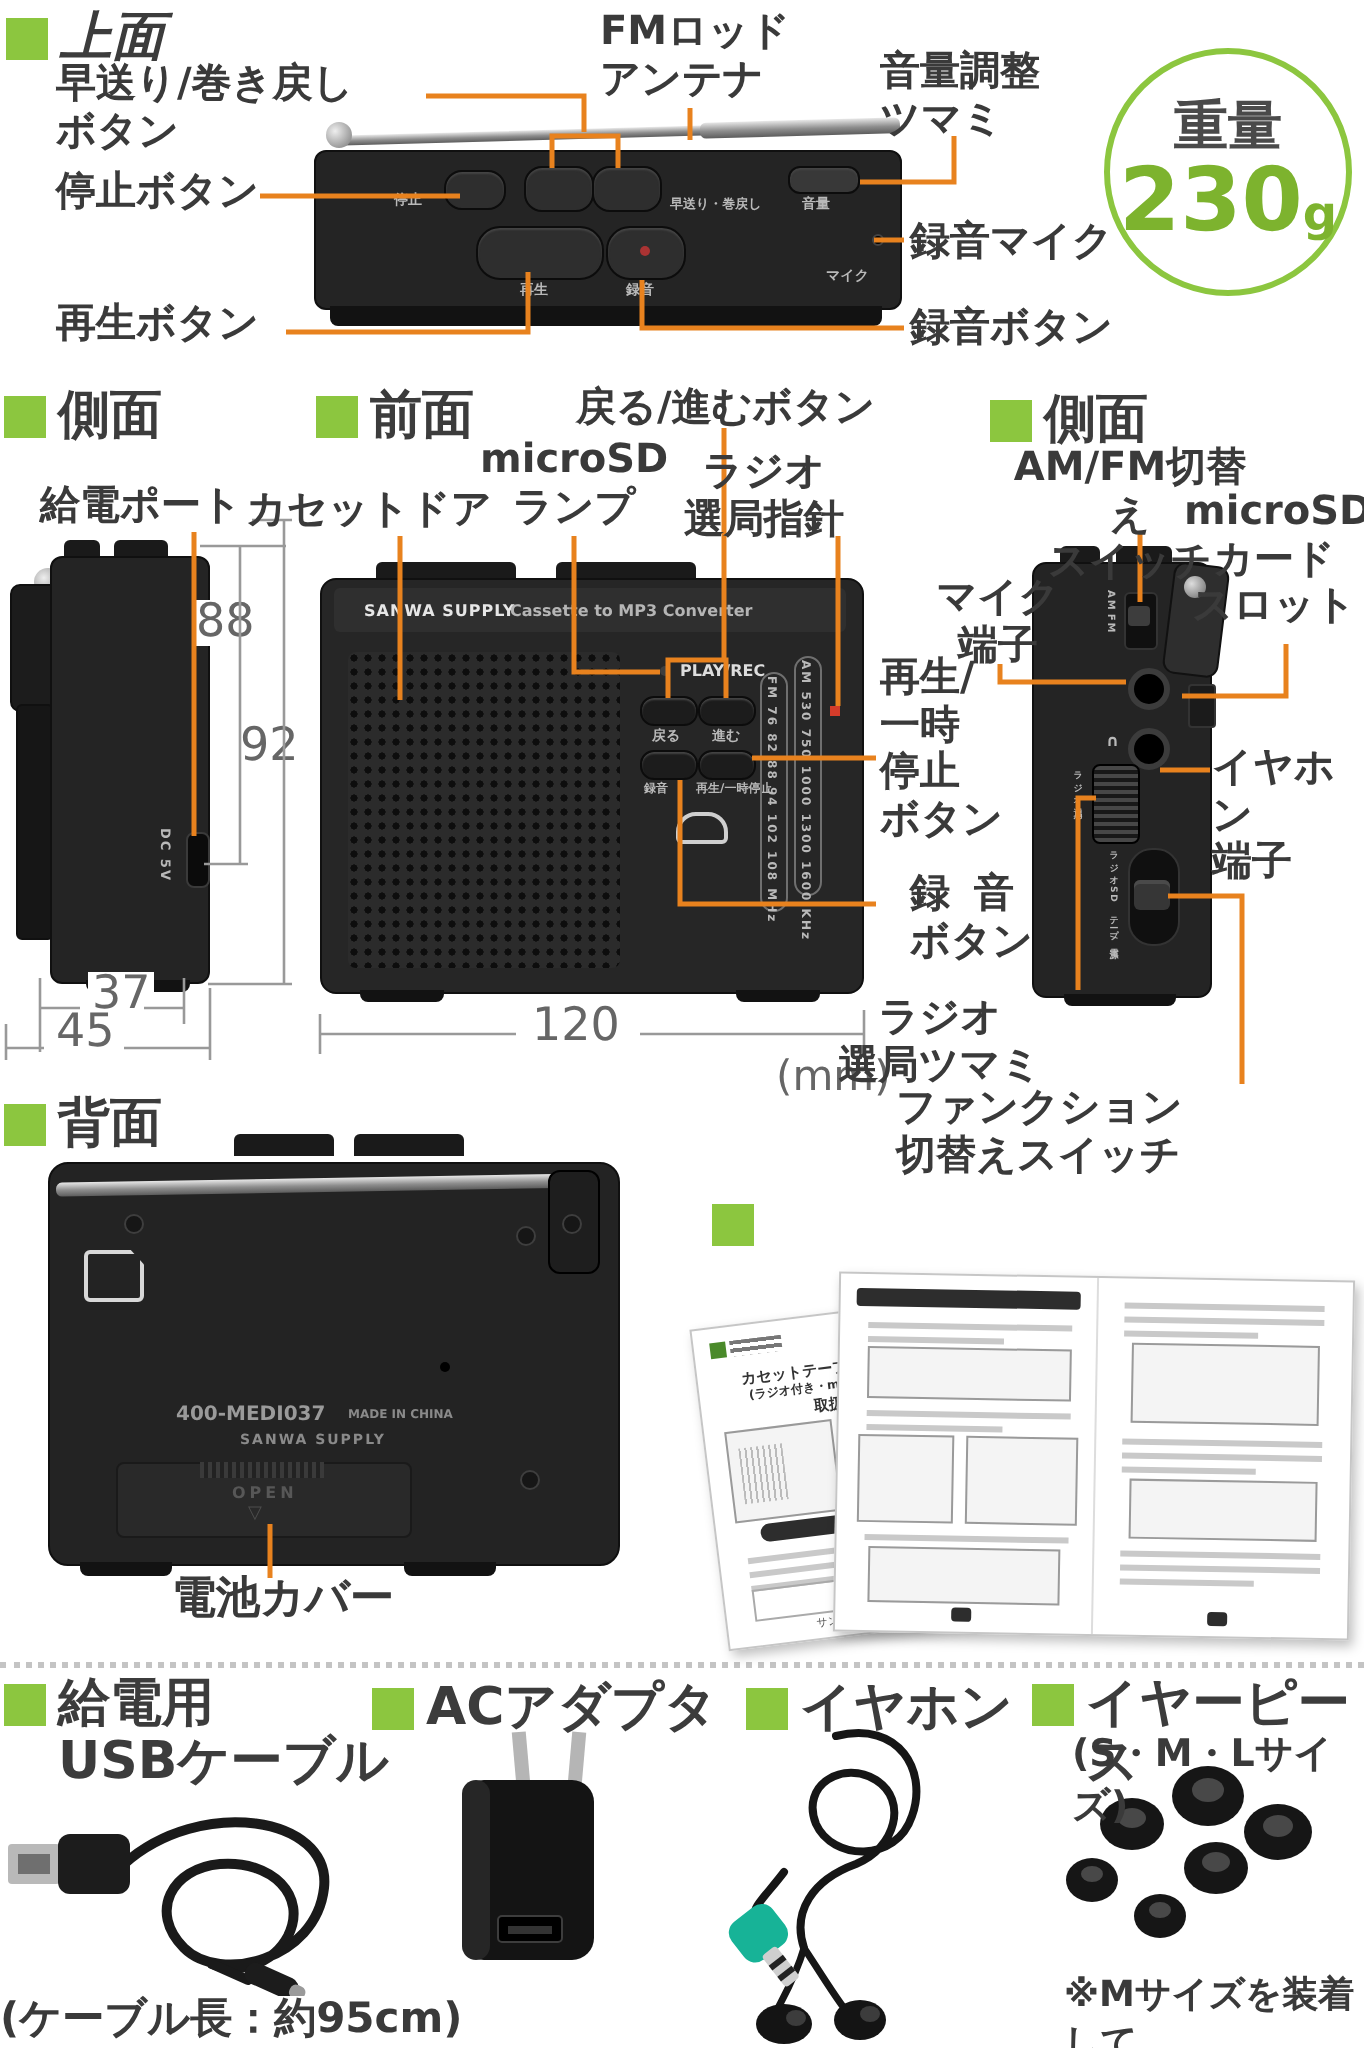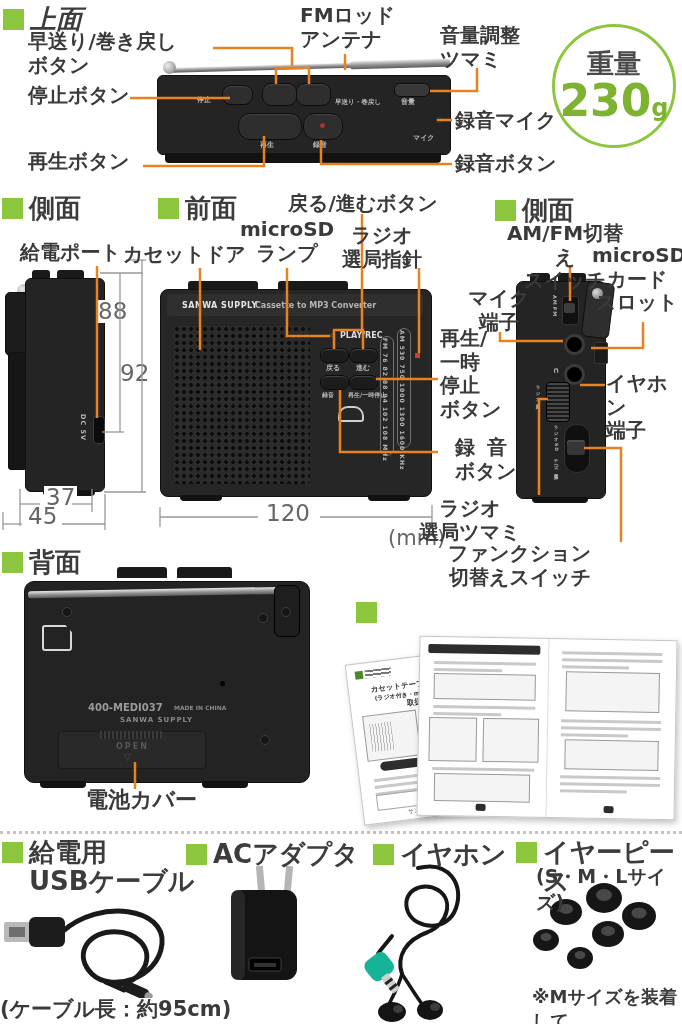--- a/index.html
+++ b/index.html
@@ -137,21 +137,21 @@
   <div class="callout" style="left:606px;top:372px;">イヤホン
 端子</div>
   <div class="callout" style="left:440px;top:327px;">再生/
 一時
 停止
 ボタン</div>
   <div class="callout" style="left:455px;top:437px;font-family:Liberation Mono, monospace;">録 音
 ボタン</div>
   <div class="callout center" style="left:390px;top:497px;width:160px;">ラジオ
 選局ツマミ</div>
-  <div class="callout" style="left:448px;top:542px;text-align:right;">ファンクション
+  <div class="callout" style="left:448px;top:542px;">ファンクション
 切替えスイッチ</div>
 
   <div class="dim" style="left:96px;top:300px;">88</div>
   <div class="dim" style="left:118px;top:362px;">92</div>
   <div class="dim" style="left:44px;top:486px;">37</div>
   <div class="dim" style="left:26px;top:505px;">45</div>
   <div class="dim" style="left:264px;top:502px;">120</div>
   <div class="dim" style="left:386px;top:528px;font-size:21px;">(mm)</div>
 
   <div class="dev" style="left:5px;top:268px;width:102px;height:228px;">

